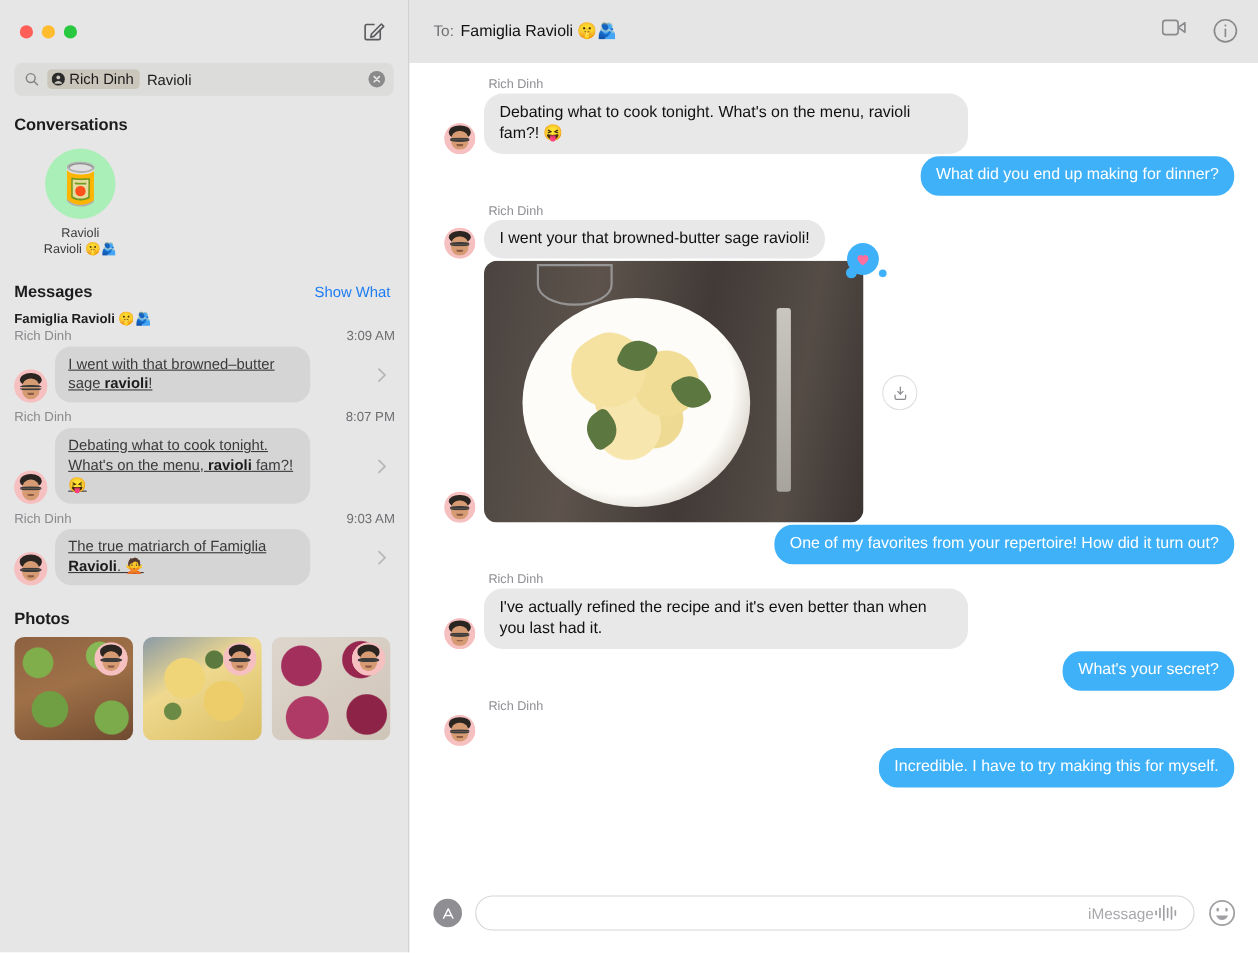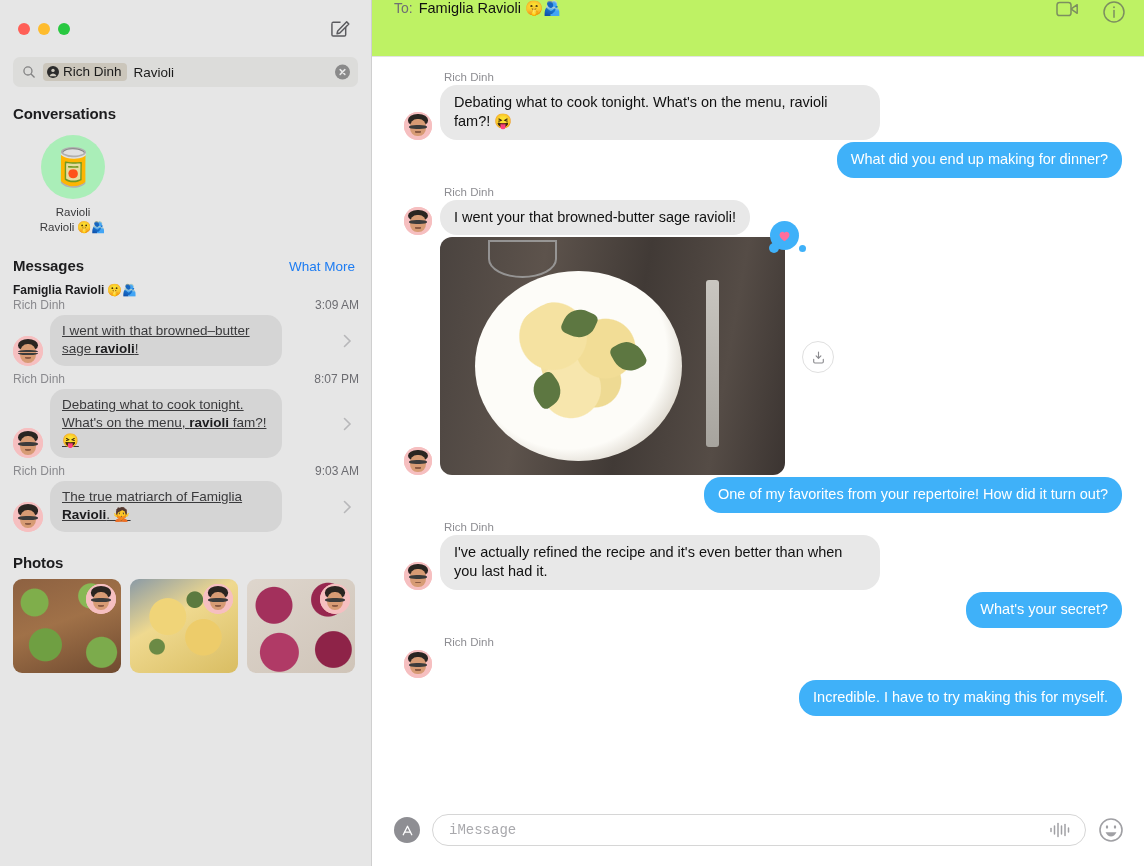--- a/index.html
+++ b/index.html
@@ -138,24 +138,24 @@
     position: absolute; right: 5px; top: 5px;
     width: 30px; height: 30px; border-radius: 50%;
     background: #f6bfc0; overflow: hidden;
     display: flex; align-items: center; justify-content: center;
   }
 
   
   .pane { flex: 1; height: 866px; display: flex; flex-direction: column; background: #fff; }
   .pane-head {
     height: 57px; flex: 0 0 57px;
-    display: flex; align-items: flex-start;
+    display: flex; align-items: center;
     padding: 0 18px 0 22px;
     border-bottom: 1px solid #e3e3e3;
-    background: #bef264;
+    background: #e5e5e5;
   }
   .to-label { font-size: 14px; color: #6f6f73; margin-right: 6px; }
   .to-name { font-size: 14.5px; color: #111; }
   .head-actions { margin-left: auto; display: flex; align-items: center; gap: 22px; }
   .head-btn { width: 24px; height: 24px; cursor: pointer; opacity: .65; }
 
   .thread {
     flex: 1; overflow: hidden;
     padding: 8px 22px 6px 14px;
     display: flex; flex-direction: column; gap: 2px;
@@ -246,22 +246,23 @@
   .input-field {
     flex: 1; height: 32px;
     border: 1px solid #d6d6d6; border-radius: 16px;
     display: flex; align-items: center;
     padding: 0 14px 0 16px;
     position: relative; background: #fff;
   }
   .input-field input {
     border: 0; outline: 0; flex: 1;
     font-size: 14px; color: #15803d;
-    font-family: Liberation Mono, monospace;
+    font-family: Liberation Sans, sans-serif;
     background: transparent;
+    text-align: right;
   }
   .input-field input::placeholder { color: #a9a9ad; }
   .wave { width: 22px; height: 16px; flex: 0 0 22px; cursor: pointer; }
   .emoji-btn { width: 26px; height: 26px; flex: 0 0 26px; cursor: pointer; }
 
   
   .memoji { width: 100%; height: 100%; position: relative; background: #f6bfc0; }
   .memoji .hair {
     position: absolute; left: 16%; top: 8%; width: 68%; height: 42%;
     background: #2a2521; border-radius: 50% 50% 45% 45%;
@@ -402,21 +403,21 @@
         <div class="convo-av">🥫</div>
         <div class="convo-name">
           <span>Ravioli</span><br>
           <span>Ravioli 🤫🫂</span>
         </div>
       </div>
     </div>
 
     <div class="section-head">
       <span class="section-title">Messages</span>
-      <span class="show-more">What More</span>
+      <span class="show-more">Show What</span>
     </div>
 
     <div class="msg-list">
 
       <div class="msg-block">
         <div class="msg-block-title">Famiglia Ravioli 🤫🫂</div>
         <div class="msg-meta">
           <span class="msg-sender">Rich Dinh</span>
           <span class="msg-time">3:09 AM</span>
         </div>

